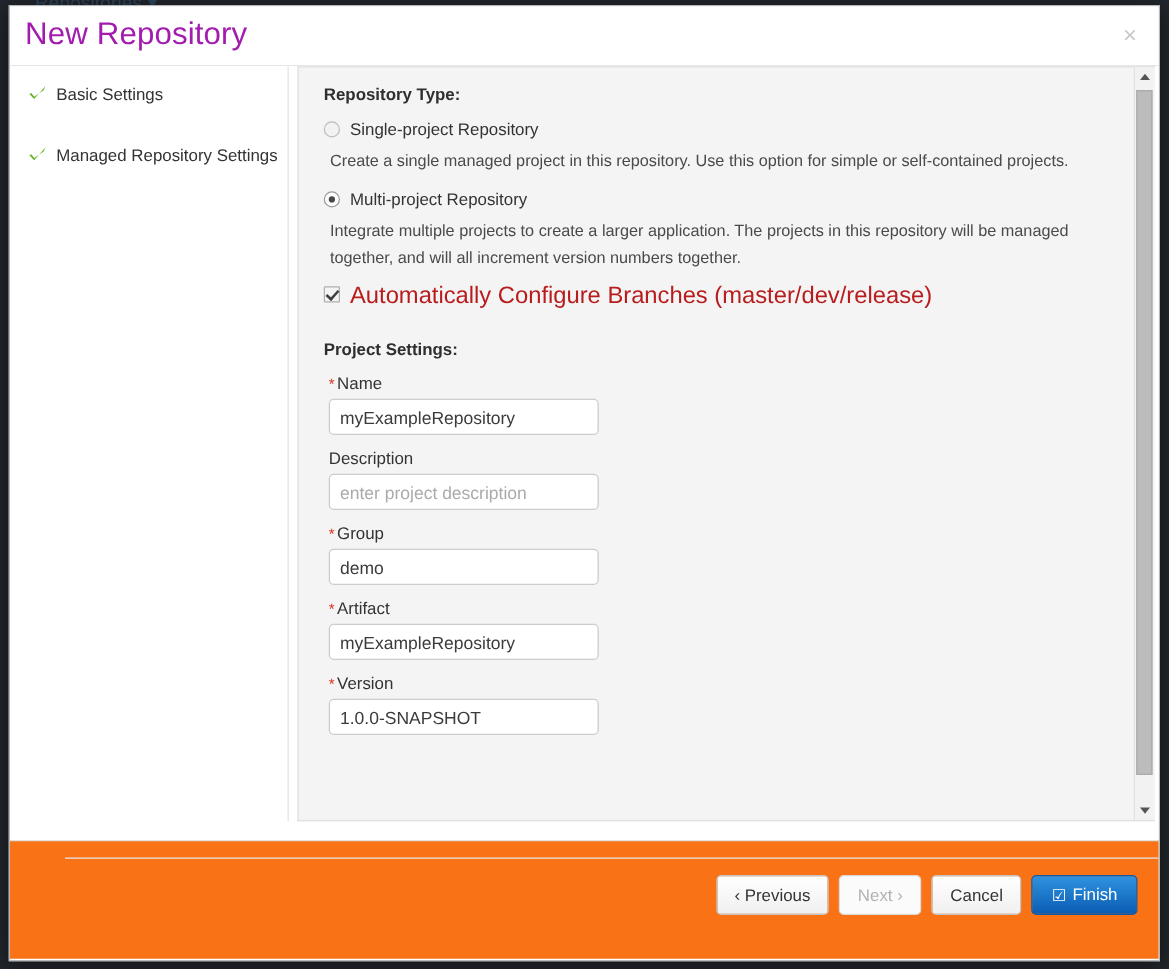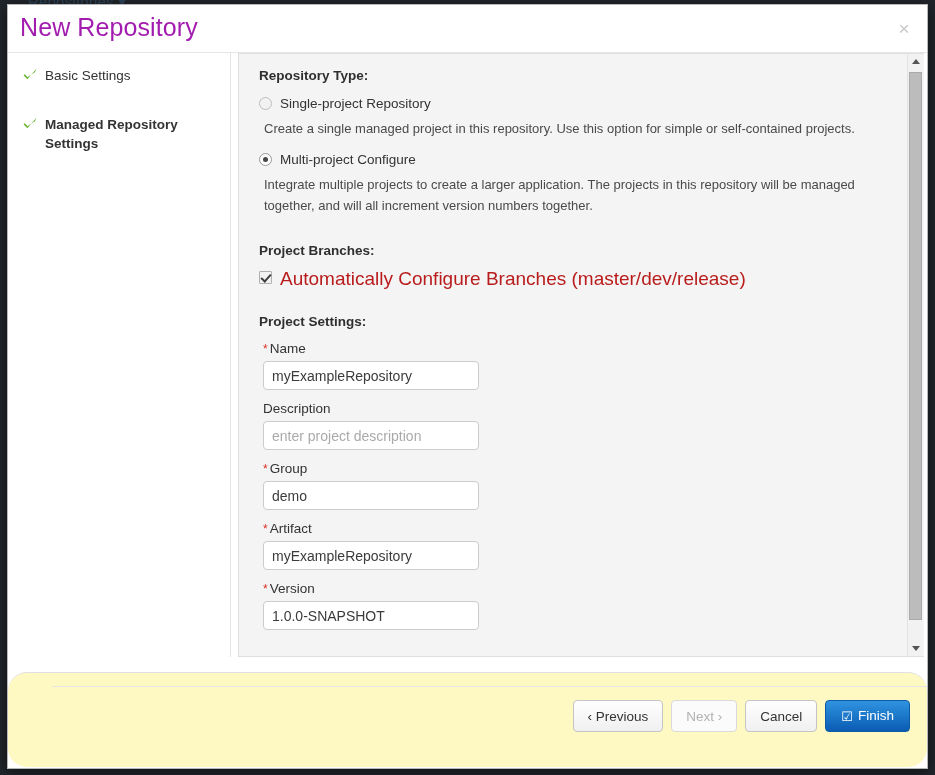--- a/index.html
+++ b/index.html
@@ -86,21 +86,21 @@
   }
   .step {
     position: relative;
     padding-left: 23px;
     margin-bottom: 4px;
     font-size: 13.5px;
     color: #333;
     line-height: 19px;
     cursor: pointer;
   }
-  .step.current { font-weight: bold; margin-top: 30px; }
+  .step.current { font-weight: normal; margin-top: 30px; }
   .check-icon {
     position: absolute;
     left: 0;
     top: 1px;
     width: 16px;
     height: 16px;
   }
   .check-icon svg { display: block; }
 
   #steps-divider {
@@ -274,23 +274,22 @@
     height: 548px;
     background: #bcbcbc;
     border: 1px solid #aaaaaa;
     cursor: pointer;
   }
 
   
   #footer {
     position: relative;
     height: 95px;
-    background: #fef9c3;
+    background: #f97316;
     border-top: 1px solid #e0e0e0;
-    border-radius: 19px;
   }
   #footer-rule {
     position: absolute;
     left: 44px;
     right: 0;
     top: 13px;
     height: 1px;
     background: #e6e6e6;
   }
   #footer-buttons {
@@ -375,25 +374,24 @@
         <div class="section-head">Repository Type:</div>
 
         <div class="radio-row">
           <span class="radio-mark"></span>
           <span>Single-project Repository</span>
         </div>
         <div class="radio-desc">Create a single managed project in this repository. Use this option for simple or self-contained projects.</div>
 
         <div class="radio-row checked">
           <span class="radio-mark"></span>
-          <span>Multi-project Configure</span>
+          <span>Multi-project Repository</span>
         </div>
         <div class="radio-desc">Integrate multiple projects to create a larger application. The projects in this repository will be managed together, and will all increment version numbers together.</div>
 
-        <div class="section-head spaced">Project Branches:</div>
         <div class="check-row checked">
           <span class="check-mark"></span>
           <span>Automatically Configure Branches (master/dev/release)</span>
         </div>
 
         <div class="section-head spaced">Project Settings:</div>
 
         <div class="field">
           <div class="field-label">
             <span class="req-star">*</span><span>Name</span>

